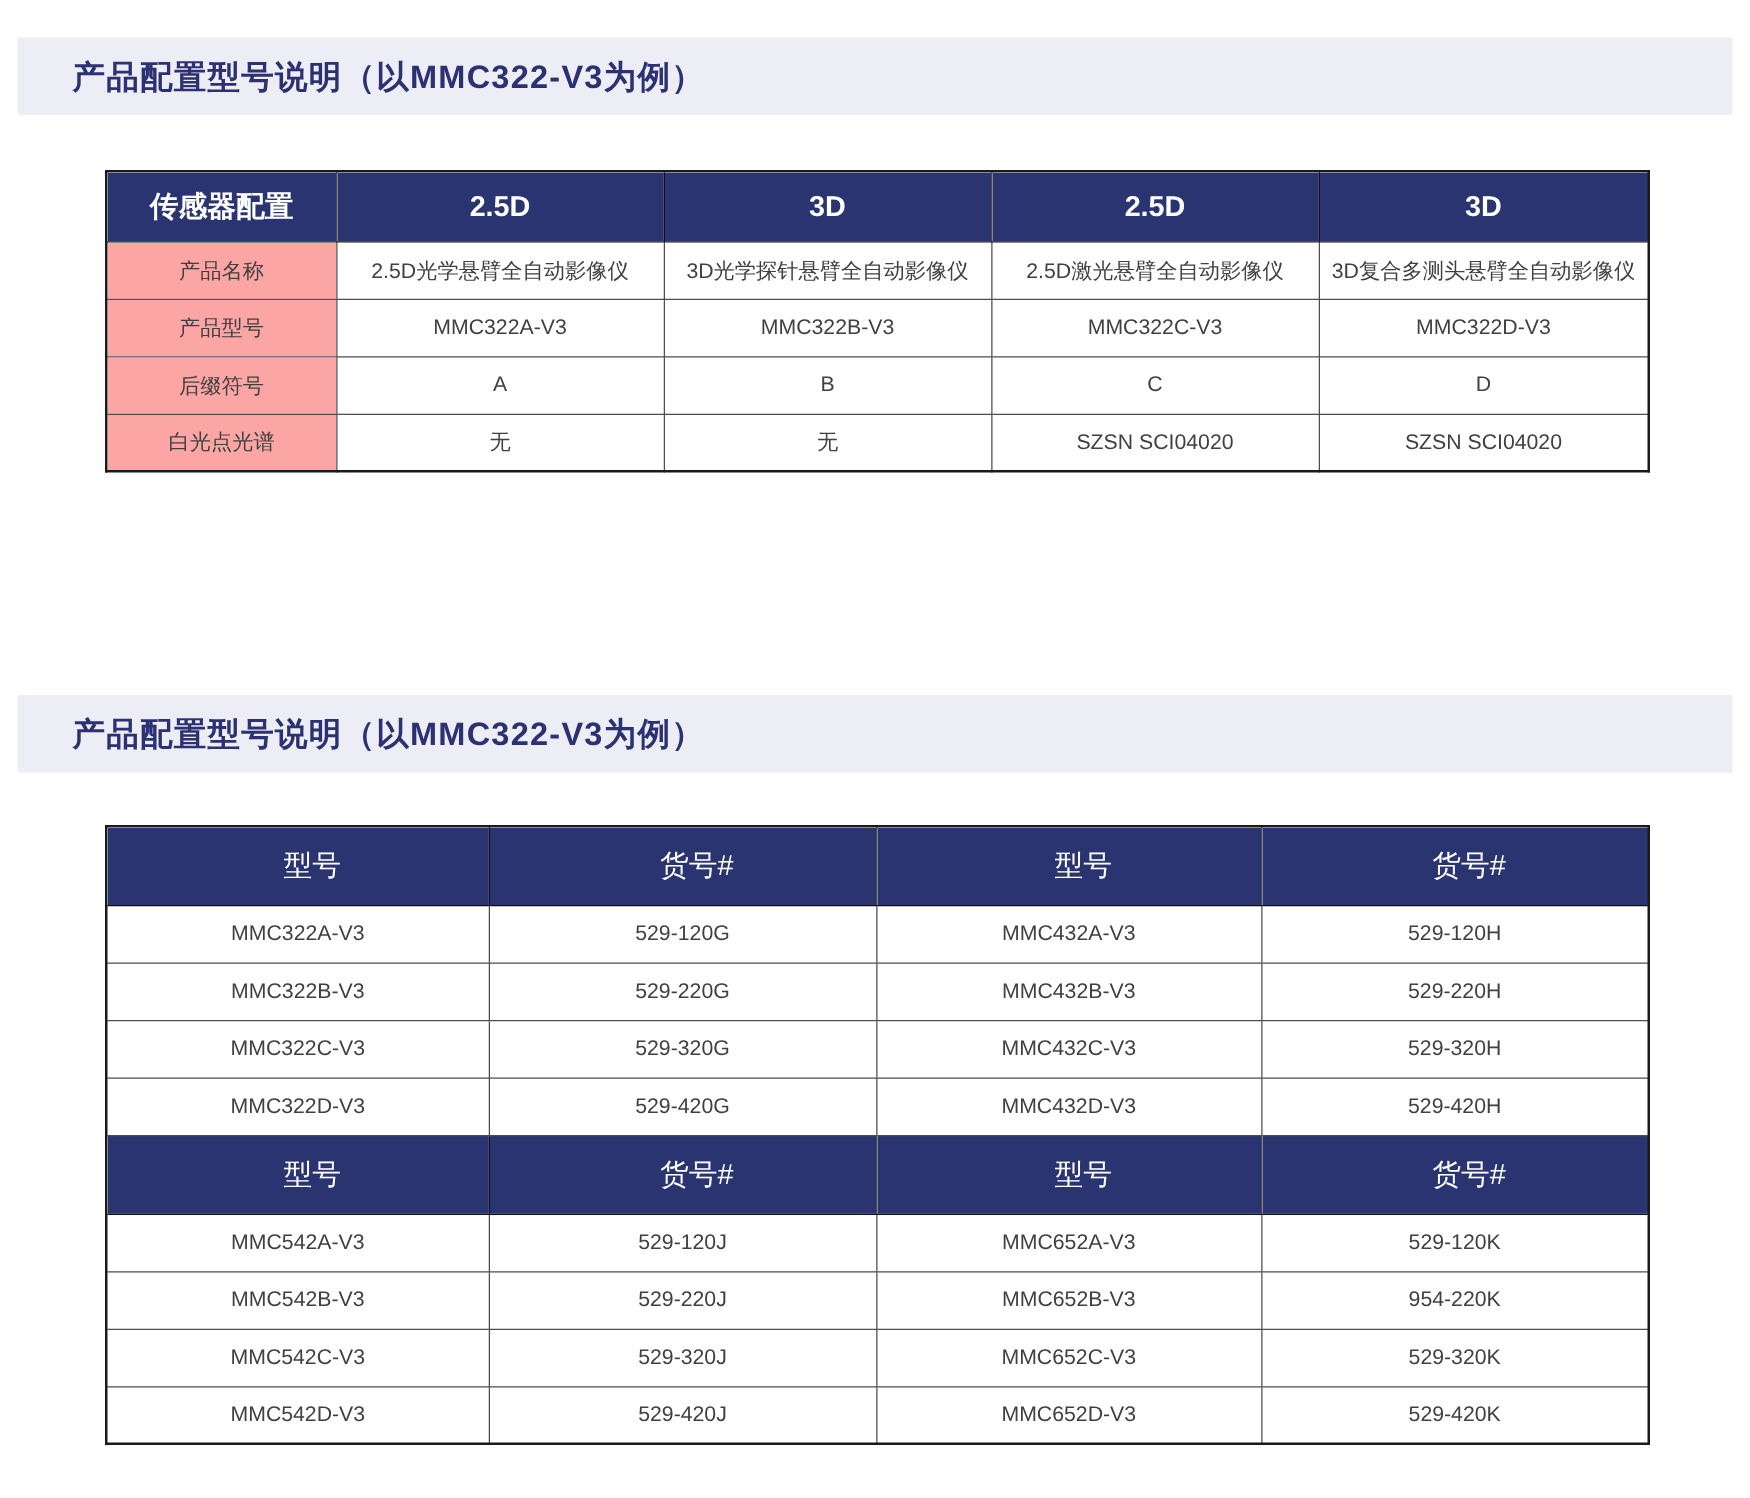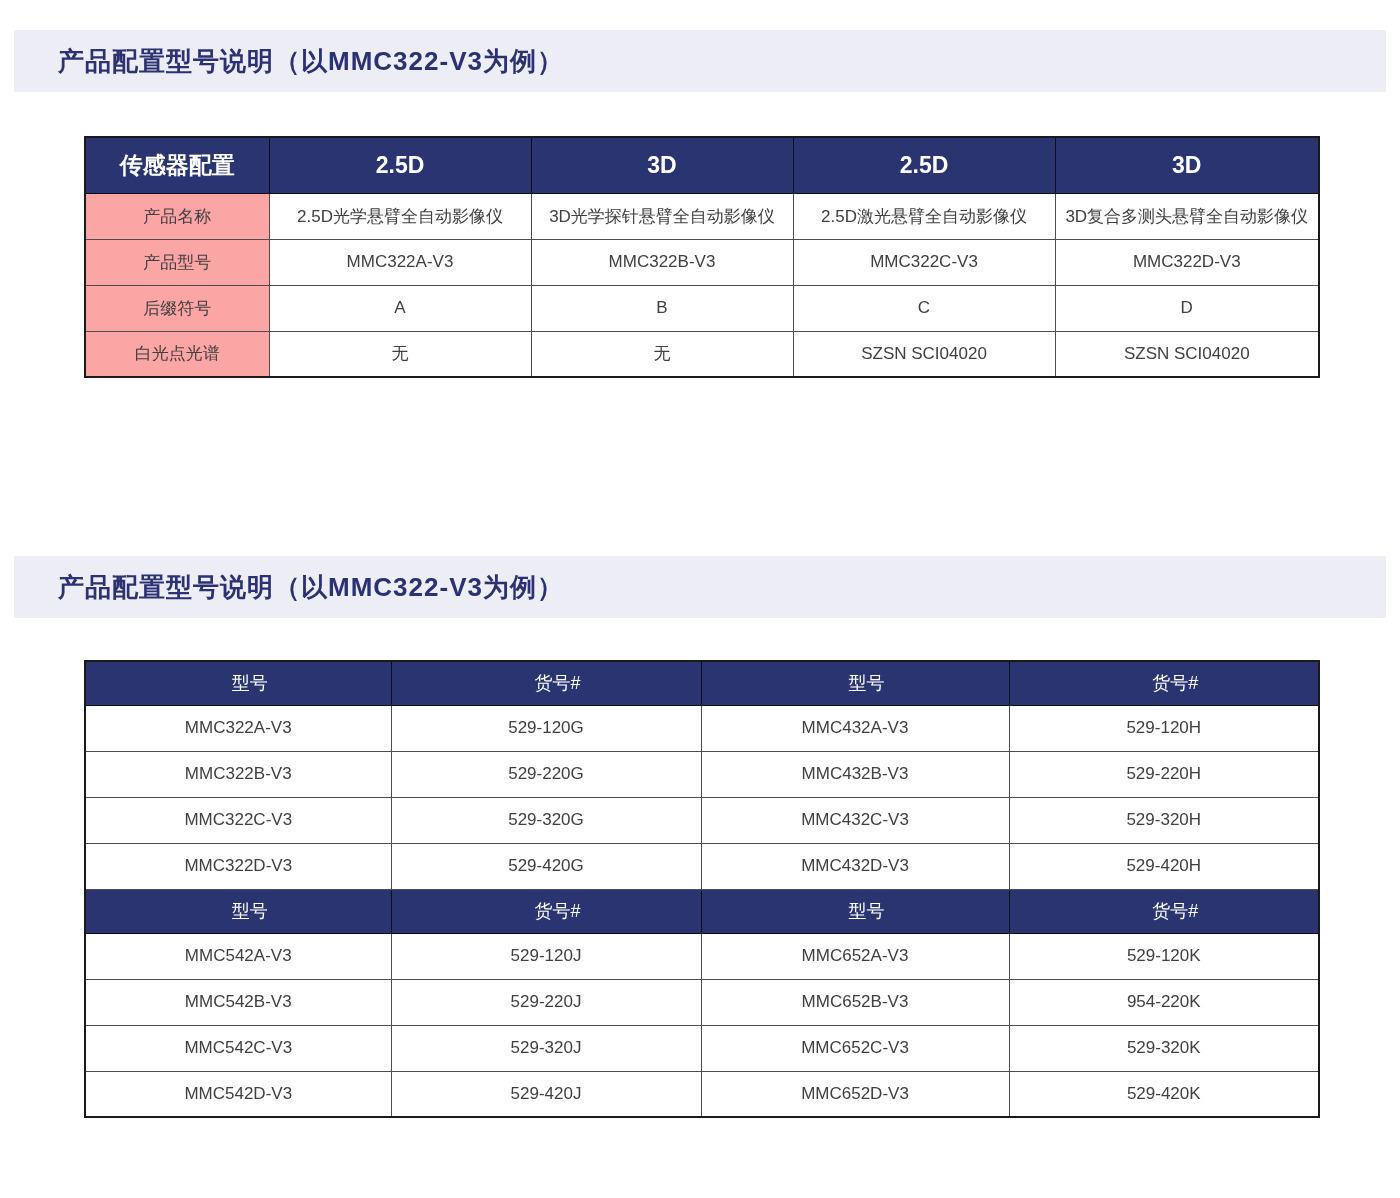--- a/index.html
+++ b/index.html
@@ -42,21 +42,21 @@
   table.spec tr.head th {
     background:#293470; color:#ffffff;
     border:1px solid #0e0e1a;
     font-weight:700;
   }
   #table1 tr.head th { height:56px; font-size:23px; }
   #table1 tr.head th.corner { font-weight:700; font-size:23px; }
   #table1 td, #table1 th.rowlabel { height:46px; font-size:17px; color:#404040; font-weight:400; }
   #table1 th.rowlabel { background:#fca5a5; }
 
-  #table2 tr.head th { height:44px; font-size:18px; font-weight:500;padding-left:29px; }
+  #table2 tr.head th { height:63px; font-size:23px; font-weight:500;padding-left:29px; }
   #table2 td { height:46px; font-size:17px; color:#404040; }
 </style>
 </head>
 <body>
 
 <div class="banner" id="banner1">
   <span class="banner-title">产品配置型号说明（以MMC322-V3为例）</span>
 </div>
 
 <table class="spec" id="table1">

